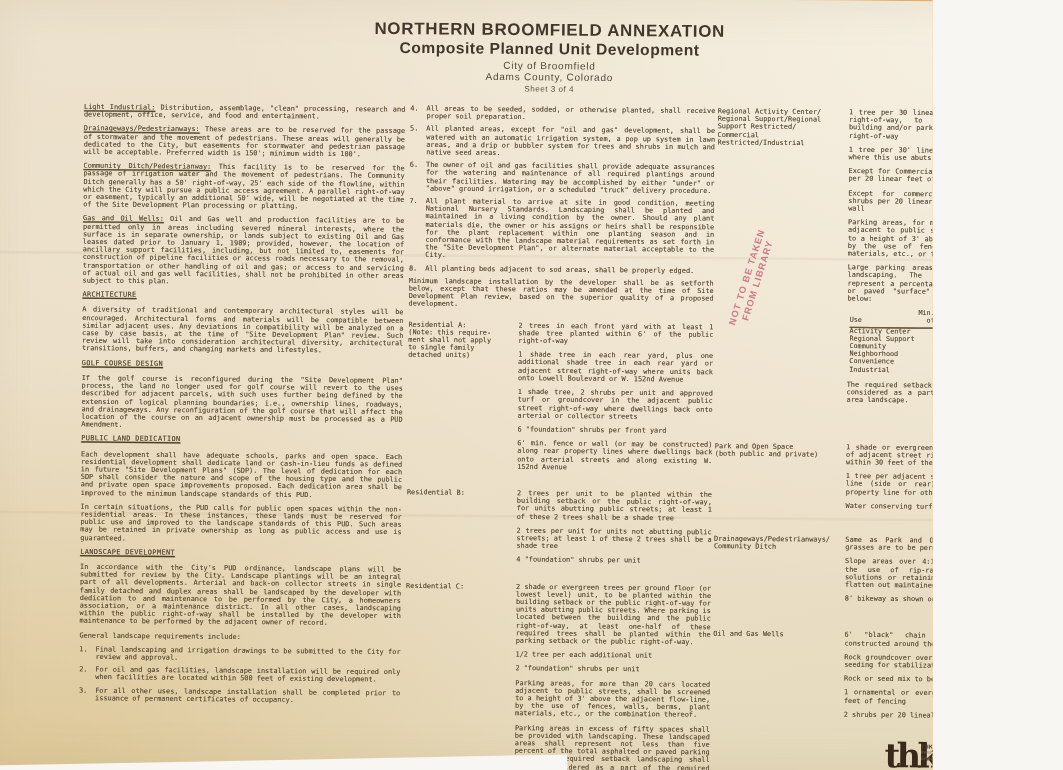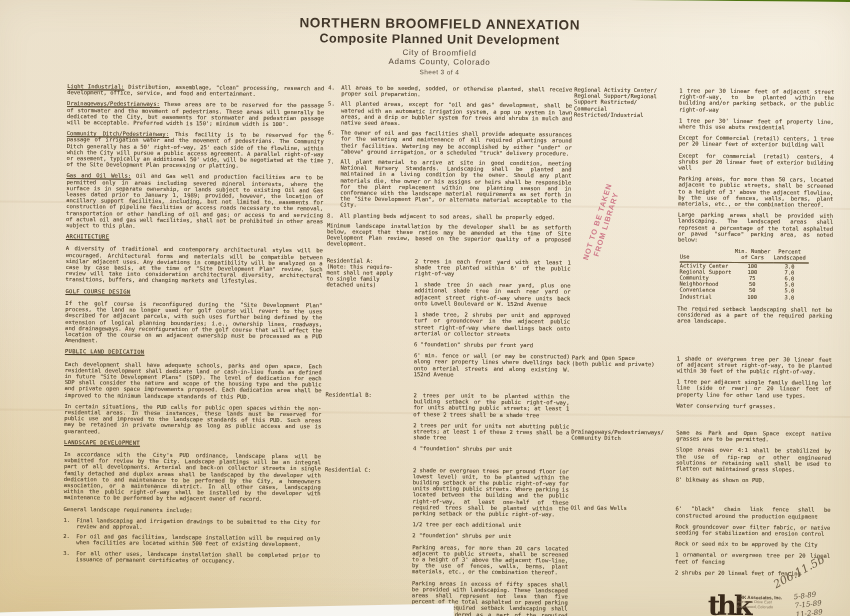--- a/index.html
+++ b/index.html
@@ -1,17 +1,17 @@
 <!DOCTYPE html>
 <html><head>
 <meta charset="utf-8">
 <style>
   html,body{margin:0;padding:0;}
   body{background:#f7f6f2;font-family:"DejaVu Sans Mono",monospace;}
-  .page{position:relative;width:850px;height:616px;overflow:hidden;background:#4d7c0f;}
+  .page{position:relative;width:746px;height:616px;overflow:hidden;background:#fdba74;}
   .paper{position:absolute;left:-10px;top:2px;width:868px;height:618px;
     transform:rotate(0.5deg);transform-origin:100% 0;
     background:
       radial-gradient(ellipse at 6% 100%, rgba(202,160,70,0.30), rgba(202,160,70,0) 38%),
       radial-gradient(ellipse at 92% 4%, rgba(255,252,244,0.55), rgba(255,252,244,0) 55%),
       radial-gradient(ellipse at 40% 45%, rgba(240,226,204,0.5), rgba(240,226,204,0) 70%),
       linear-gradient(180deg,#ece2cd 0%,#eadfc8 55%,#e6dabd 100%);
     box-shadow:0 1px 5px rgba(90,70,40,0.45), inset 0 0 40px rgba(150,120,70,0.14);}
   .crease{position:absolute;left:0;width:100%;height:2px;background:rgba(150,120,70,0.08);}
   .bstrip{position:absolute;left:-6px;bottom:-16px;width:460px;height:24px;background:#f7f6f2;

